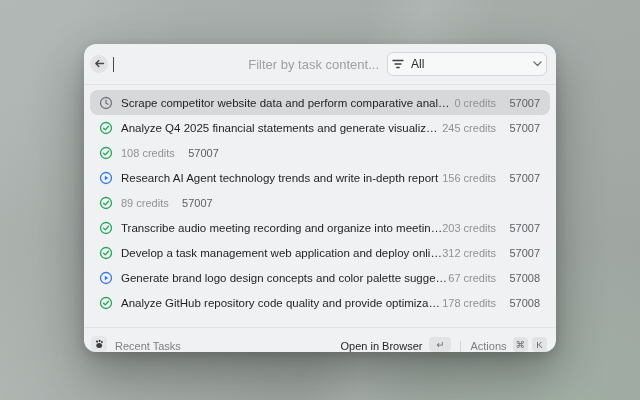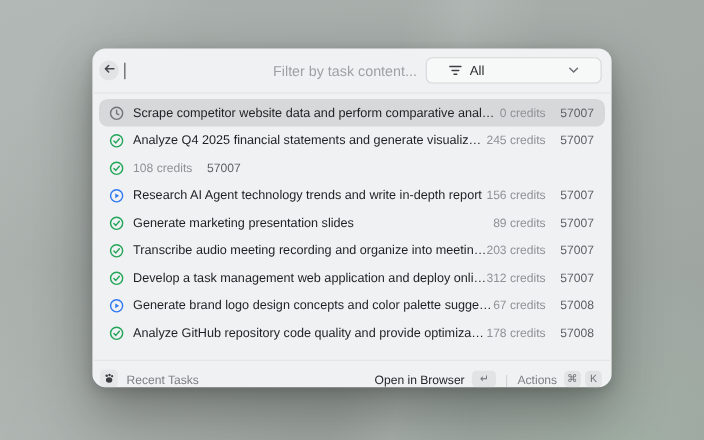--- a/index.html
+++ b/index.html
@@ -19,21 +19,21 @@
     background: #f0f1f2; border-radius: 12px;
     box-shadow: 0 22px 48px rgba(25,30,27,0.38), 0 4px 12px rgba(25,30,27,0.18);
     display: flex; flex-direction: column; overflow: hidden;
   }
   
   .topbar { height: 41px; flex: 0 0 41px; display: flex; align-items: center; padding: 0 9px 0 6px; border-bottom: 1px solid #e2e3e4; }
   .back-btn { width: 18px; height: 18px; border-radius: 50%; background: #e2e3e4; display: grid; place-items: center; flex: 0 0 18px; cursor: pointer; }
   .caret { width: 1px; height: 15px; background: #46484b; margin-left: 5px; }
   .search-input { flex: 1; border: none; outline: none; background: transparent; font-family: "Liberation Sans", sans-serif; font-size: 13px; color: #1f2124; padding: 0 8px 0 1px; min-width: 0; text-align: right; }
   .search-input::placeholder { color: #9da0a4; }
-  .dropdown { flex: 0 0 160px; width: 160px; height: 24px; border: 1px solid #d5d7d8; border-radius: 6px; background: #f7f8f8; display: flex; align-items: center; padding: 0 20px; gap: 7px; cursor: pointer; }
+  .dropdown { flex: 0 0 160px; width: 160px; height: 24px; border: 1px solid #d5d7d8; border-radius: 6px; background: #f7f8f8; display: flex; align-items: center; padding: 0 4px; gap: 7px; cursor: pointer; }
   .dropdown-label { font-size: 12px; color: #2a2c2f; flex: 1; }
   
   .list { flex: 1; padding: 5px 6px 0 6px; overflow: hidden; }
   .row { height: 25px; border-radius: 8px; display: flex; align-items: center; padding: 0 10px 0 9px; cursor: pointer; }
   .row.selected { background: #d7d8d9; }
   .row-icon { width: 14px; height: 14px; flex: 0 0 14px; display: grid; place-items: center; margin-right: 8px; }
   .row-text { flex: 1; font-size: 11.5px; color: #1d1f22; white-space: nowrap; overflow: hidden; text-overflow: ellipsis; }
   .row-credits { font-size: 11px; color: #8f9296; white-space: nowrap; }
   .row-id { font-size: 11px; color: #5c5f63; width: 36px; text-align: right; margin-left: 8px; white-space: nowrap; }
   
@@ -122,21 +122,20 @@
         <span class="row-credits">156 credits</span>
         <span class="row-id">57007</span>
       </div>
       <div class="row">
         <span class="row-icon">
           <svg width="14" height="14" viewBox="0 0 14 14">
             <circle cx="7" cy="7" r="5.5" fill="none" stroke="#23a55a" stroke-width="1.3"></circle>
             <path d="M4.6 7.2 L6.3 8.9 L9.5 5.2" fill="none" stroke="#23a55a" stroke-width="1.3" stroke-linecap="round" stroke-linejoin="round"></path>
           </svg>
         </span>
-        <span class="row-text">Generate marketing presentation slides</span>
         <span class="row-credits">89 credits</span>
         <span class="row-id">57007</span>
       </div>
       <div class="row">
         <span class="row-icon">
           <svg width="14" height="14" viewBox="0 0 14 14">
             <circle cx="7" cy="7" r="5.5" fill="none" stroke="#23a55a" stroke-width="1.3"></circle>
             <path d="M4.6 7.2 L6.3 8.9 L9.5 5.2" fill="none" stroke="#23a55a" stroke-width="1.3" stroke-linecap="round" stroke-linejoin="round"></path>
           </svg>
         </span>

